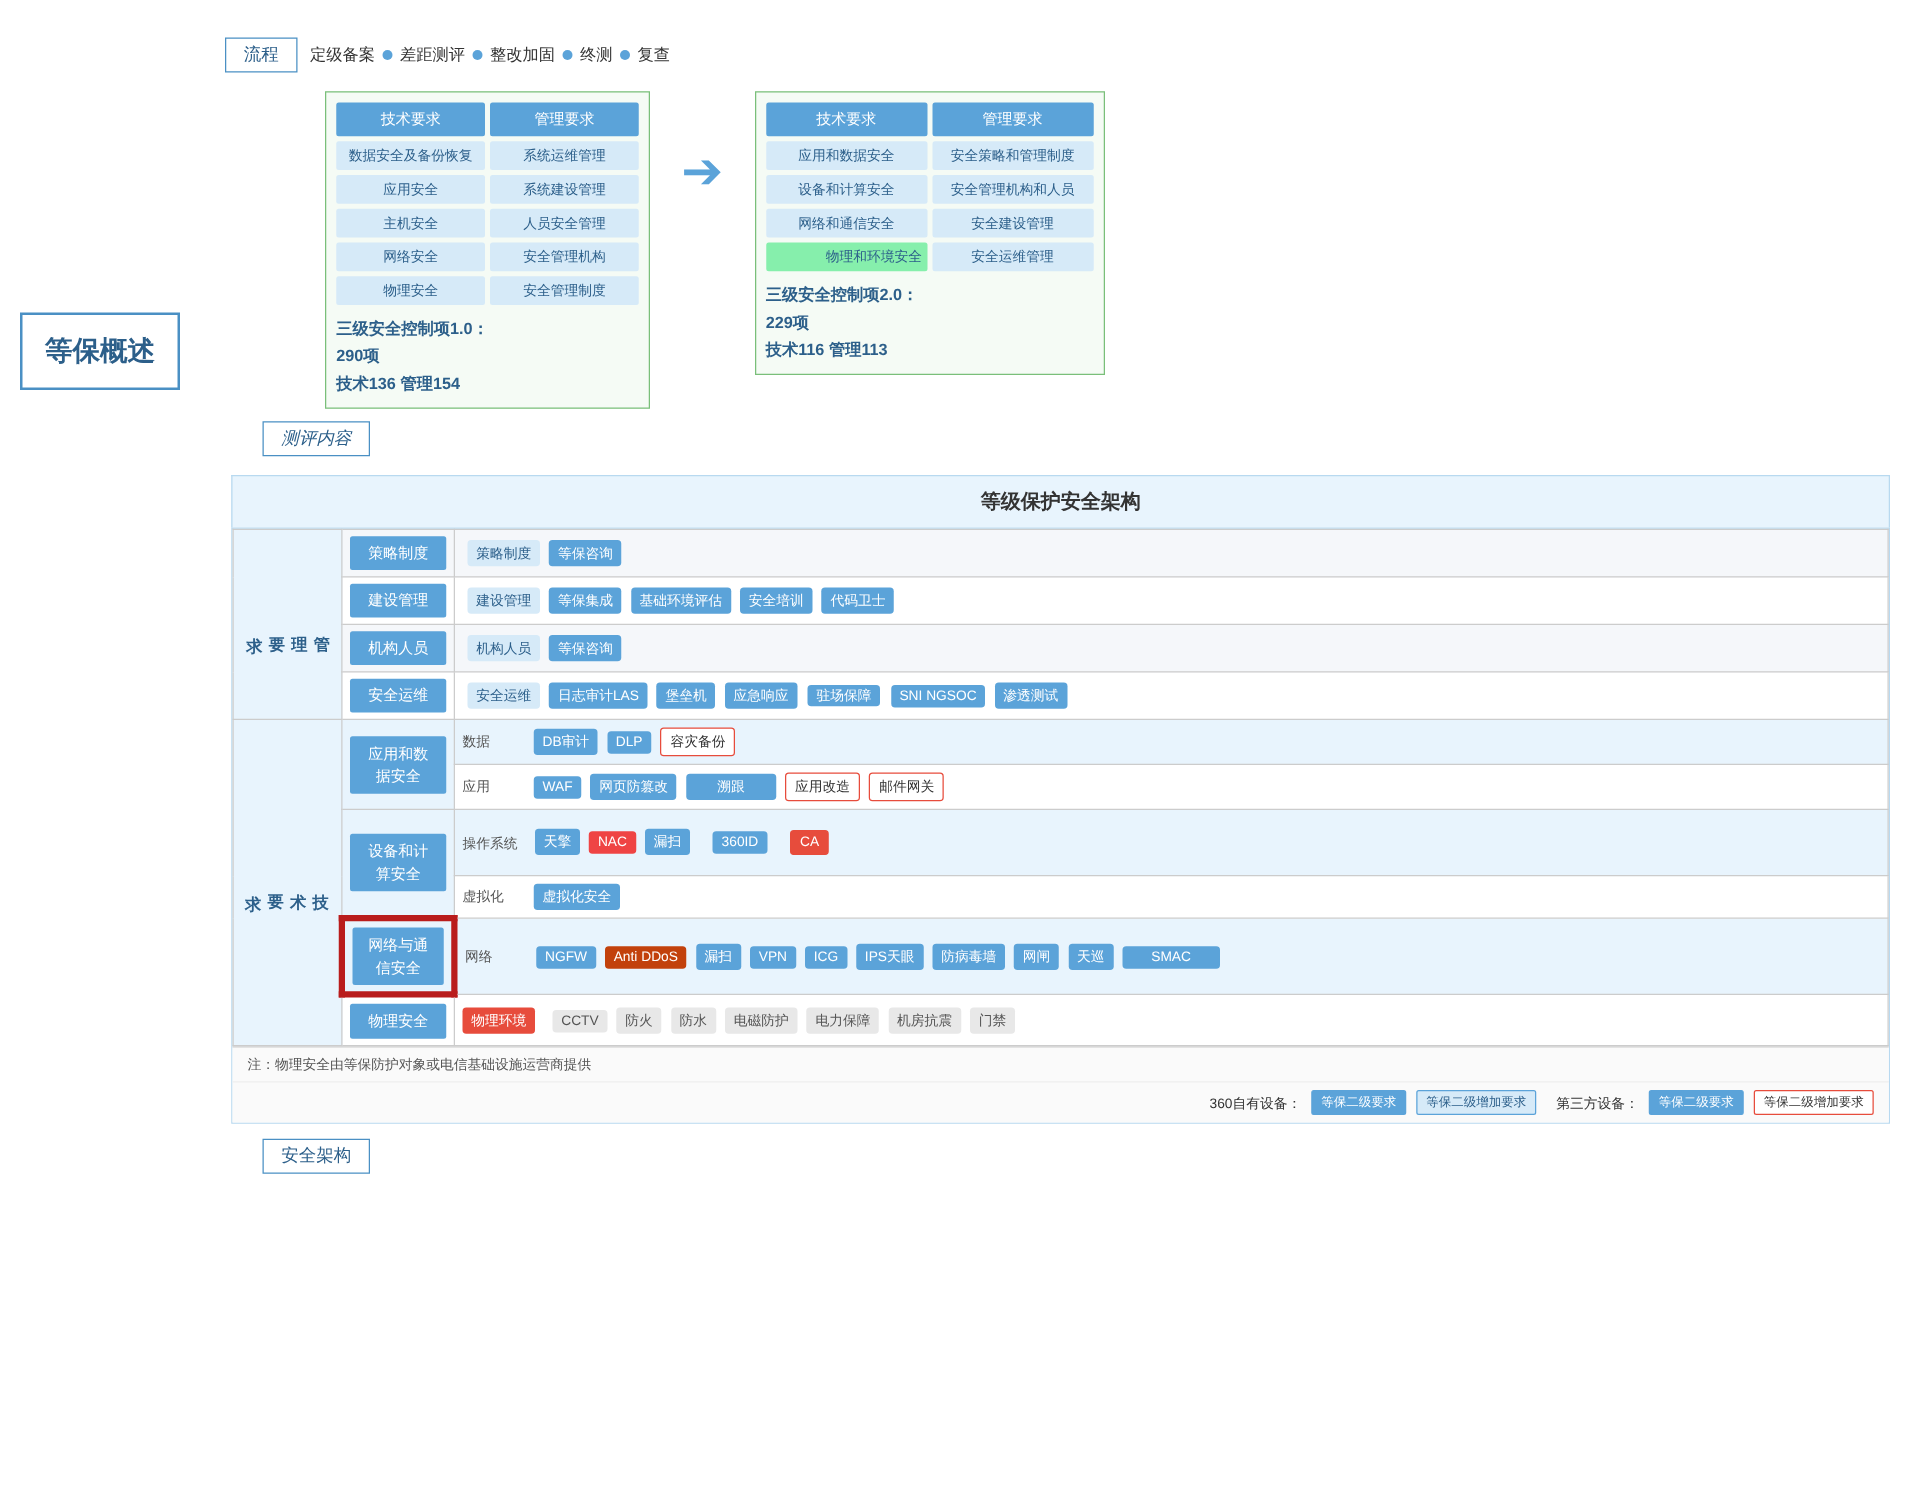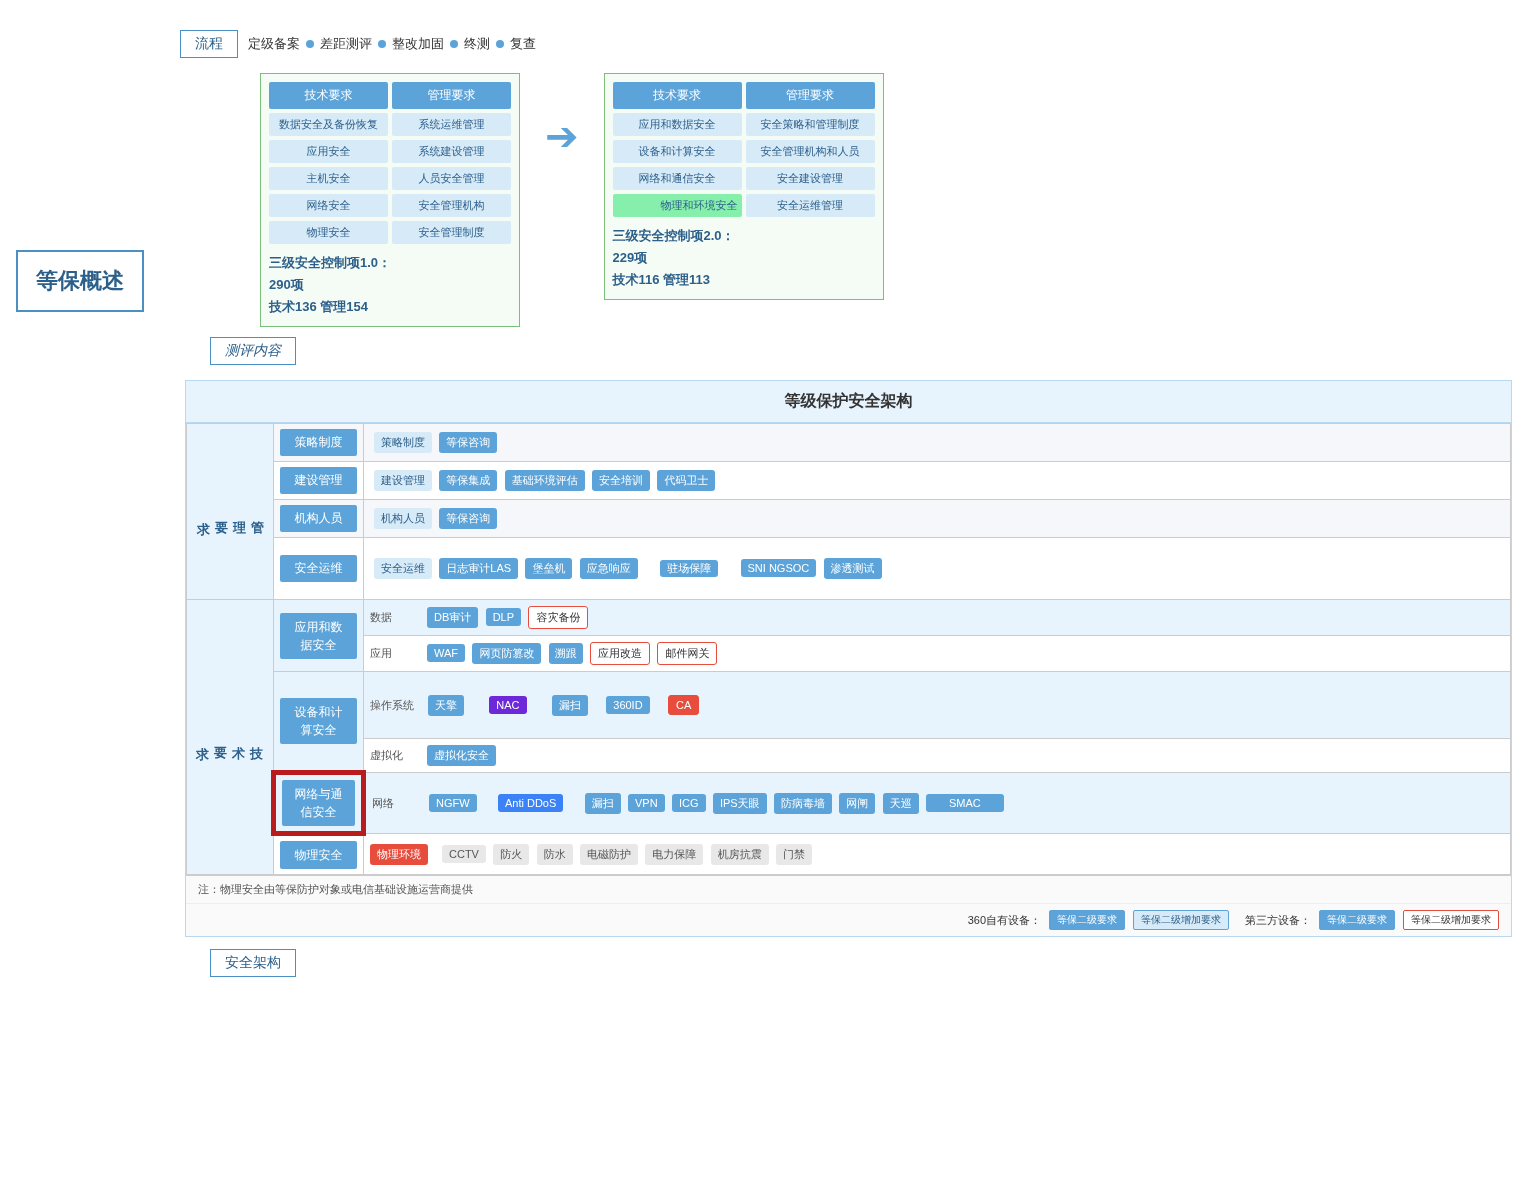--- a/index.html
+++ b/index.html
@@ -124,21 +124,21 @@
           </tr>
           <tr style="background:#fff;">
             <td style="border:1px solid #ccc;padding:5px 6px;">
               <div style="background:#5ba3d9;color:#fff;text-align:center;padding:5px 6px;font-size:12px;border-radius:2px;">安全运维</div>
             </td>
             <td style="border:1px solid #ccc;padding:5px 8px;">
               <span style="display:inline-block;padding:3px 7px;border-radius:3px;font-size:11px;background:#d6eaf8;color:#2c5f8a;margin:2px;">安全运维</span>
               <span style="display:inline-block;padding:3px 7px;border-radius:3px;font-size:11px;background:#5ba3d9;color:#fff;margin:2px;text-align:center;">日志审计LAS</span>
               <span style="display:inline-block;padding:3px 7px;border-radius:3px;font-size:11px;background:#5ba3d9;color:#fff;margin:2px;">堡垒机</span>
               <span style="display:inline-block;padding:3px 7px;border-radius:3px;font-size:11px;background:#5ba3d9;color:#fff;margin:2px;">应急响应</span>
-              <span style="display:inline-block;padding:1px 7px;border-radius:3px;font-size:11px;background:#5ba3d9;color:#fff;margin:17px;">驻场保障</span>
+              <span style="display:inline-block;padding:1px 7px;border-radius:3px;font-size:11px;background:#5ba3d9;color:#fff;margin:3px;">驻场保障</span>
               <span style="display:inline-block;padding:3px 7px;border-radius:3px;font-size:11px;background:#5ba3d9;color:#fff;margin:2px;">SNI NGSOC</span>
               <span style="display:inline-block;padding:3px 7px;border-radius:3px;font-size:11px;background:#5ba3d9;color:#fff;margin:2px;">渗透测试</span>
             </td>
           </tr>
 
           <tr style="background:#e8f4fd;">
             <td rowspan="8" style="border:1px solid #ccc;background:#e8f4fd;text-align:center;font-size:13px;font-weight:bold;color:#2c5f8a;writing-mode:vertical-rl;letter-spacing:2px;padding:8px 6px;white-space:nowrap;width:30px;">技<br>术<br>要<br>求</td>
             <td rowspan="2" style="border:1px solid #ccc;padding:5px 6px;background:#e8f4fd;">
               <div style="background:#5ba3d9;color:#fff;text-align:center;padding:5px 4px;font-size:12px;border-radius:2px;line-height:1.5;">应用和数<br>据安全</div>
             </td>
@@ -159,41 +159,41 @@
           </tr>
           <tr style="background:#fff;">
             <td style="border:1px solid #ccc;">
               <table style="width:100%;border-collapse:collapse;">
                 <tbody>
                         <tr>
                   <td style="padding:4px 6px;font-size:11px;color:#555;white-space:nowrap;width:55px;">应用</td>
                   <td style="padding:4px 6px;">
                     <span style="display:inline-block;padding:3px 7px;border-radius:3px;font-size:11px;background:#5ba3d9;color:#fff;margin:2px;">WAF</span>
                     <span style="display:inline-block;padding:3px 7px;border-radius:3px;font-size:11px;background:#5ba3d9;color:#fff;margin:2px;">网页防篡改</span>
-                    <span style="display:inline-block;padding:3px 6px;border-radius:3px;font-size:11px;background:#5ba3d9;color:#fff;margin:2px;">溯跟</span>
+                    <span style="display:inline-block;padding:3px 25px;border-radius:3px;font-size:11px;background:#5ba3d9;color:#fff;margin:2px;">溯跟</span>
                     <span style="display:inline-block;padding:3px 7px;border-radius:3px;font-size:11px;background:#fff;color:#333;border:1.5px solid #e74c3c;margin:2px;">应用改造</span>
                     <span style="display:inline-block;padding:3px 7px;border-radius:3px;font-size:11px;background:#fff;color:#333;border:1.5px solid #e74c3c;margin:2px;">邮件网关</span>
                   </td>
                 </tr>
               </tbody>
                     </table>
             </td>
           </tr>
           <tr style="background:#e8f4fd;">
             <td rowspan="2" style="border:1px solid #ccc;padding:5px 6px;background:#e8f4fd;">
               <div style="background:#5ba3d9;color:#fff;text-align:center;padding:5px 4px;font-size:12px;border-radius:2px;line-height:1.5;">设备和计<br>算安全</div>
             </td>
             <td style="border:1px solid #ccc;">
               <table style="width:100%;border-collapse:collapse;">
                 <tbody>
                         <tr>
                   <td style="padding:4px 6px;font-size:11px;color:#555;white-space:nowrap;width:55px;">操作系统</td>
                   <td style="padding:4px 6px;">
                     <span style="display:inline-block;padding:3px 7px;border-radius:3px;font-size:11px;background:#5ba3d9;color:#fff;margin:2px;">天擎</span>
-                    <span style="display:inline-block;padding:3px 7px;border-radius:3px;font-size:11px;background:#6d28d9;color:#fff;margin:20px;">NAC</span>
+                    <span style="display:inline-block;padding:3px 7px;border-radius:3px;font-size:11px;background:#ef4444;color:#fff;margin:2px;">NAC</span>
                     <span style="display:inline-block;padding:3px 7px;border-radius:3px;font-size:11px;background:#5ba3d9;color:#fff;margin:2px;">漏扫</span>
                     <span style="display:inline-block;padding:3px 7px;border-radius:3px;font-size:11px;background:#5ba3d9;color:#fff;margin:13px;">360ID</span>
                     <span style="display:inline-block;padding:3px 7px;border-radius:3px;font-size:11px;background:#e74c3c;color:#fff;border:1.5px solid #e74c3c;margin:2px;">CA</span>
                   </td>
                 </tr>
               </tbody>
                     </table>
             </td>
           </tr>
           <tr style="background:#fff;">
@@ -214,21 +214,21 @@
             <td style="border:5px solid #b91c1c;padding:5px 6px;background:#e8f4fd;">
               <div style="background:#5ba3d9;color:#fff;text-align:center;padding:5px 4px;font-size:12px;border-radius:2px;line-height:1.5;">网络与通<br>信安全</div>
             </td>
             <td style="border:1px solid #ccc;">
               <table style="width:100%;border-collapse:collapse;">
                 <tbody>
                         <tr>
                   <td style="padding:4px 6px;font-size:11px;color:#555;white-space:nowrap;width:55px;">网络</td>
                   <td style="padding:4px 6px;">
                     <span style="display:inline-block;padding:3px 7px;border-radius:3px;font-size:11px;background:#5ba3d9;color:#fff;margin:2px;">NGFW</span>
-                    <span style="display:inline-block;padding:3px 7px;border-radius:3px;font-size:11px;background:#3b82f6;color:#fff;margin:16px;">Anti DDoS</span>
+                    <span style="display:inline-block;padding:3px 7px;border-radius:3px;font-size:11px;background:#c2410c;color:#fff;margin:2px;">Anti DDoS</span>
                     <span style="display:inline-block;padding:3px 7px;border-radius:3px;font-size:11px;background:#5ba3d9;color:#fff;margin:2px;">漏扫</span>
                     <span style="display:inline-block;padding:3px 7px;border-radius:3px;font-size:11px;background:#5ba3d9;color:#fff;margin:2px;">VPN</span>
                     <span style="display:inline-block;padding:3px 7px;border-radius:3px;font-size:11px;background:#5ba3d9;color:#fff;margin:2px;">ICG</span>
                     <span style="display:inline-block;padding:3px 7px;border-radius:3px;font-size:11px;background:#5ba3d9;color:#fff;margin:2px;">IPS天眼</span>
                     <span style="display:inline-block;padding:3px 7px;border-radius:3px;font-size:11px;background:#5ba3d9;color:#fff;margin:2px;">防病毒墙</span>
                     <span style="display:inline-block;padding:3px 7px;border-radius:3px;font-size:11px;background:#5ba3d9;color:#fff;margin:2px;">网闸</span>
                     <span style="display:inline-block;padding:3px 7px;border-radius:3px;font-size:11px;background:#5ba3d9;color:#fff;margin:2px;">天巡</span>
                     <span style="display:inline-block;padding:3px 23px;border-radius:3px;font-size:11px;background:#5ba3d9;color:#fff;margin:2px;">SMAC</span>
                   </td>
                 </tr>

